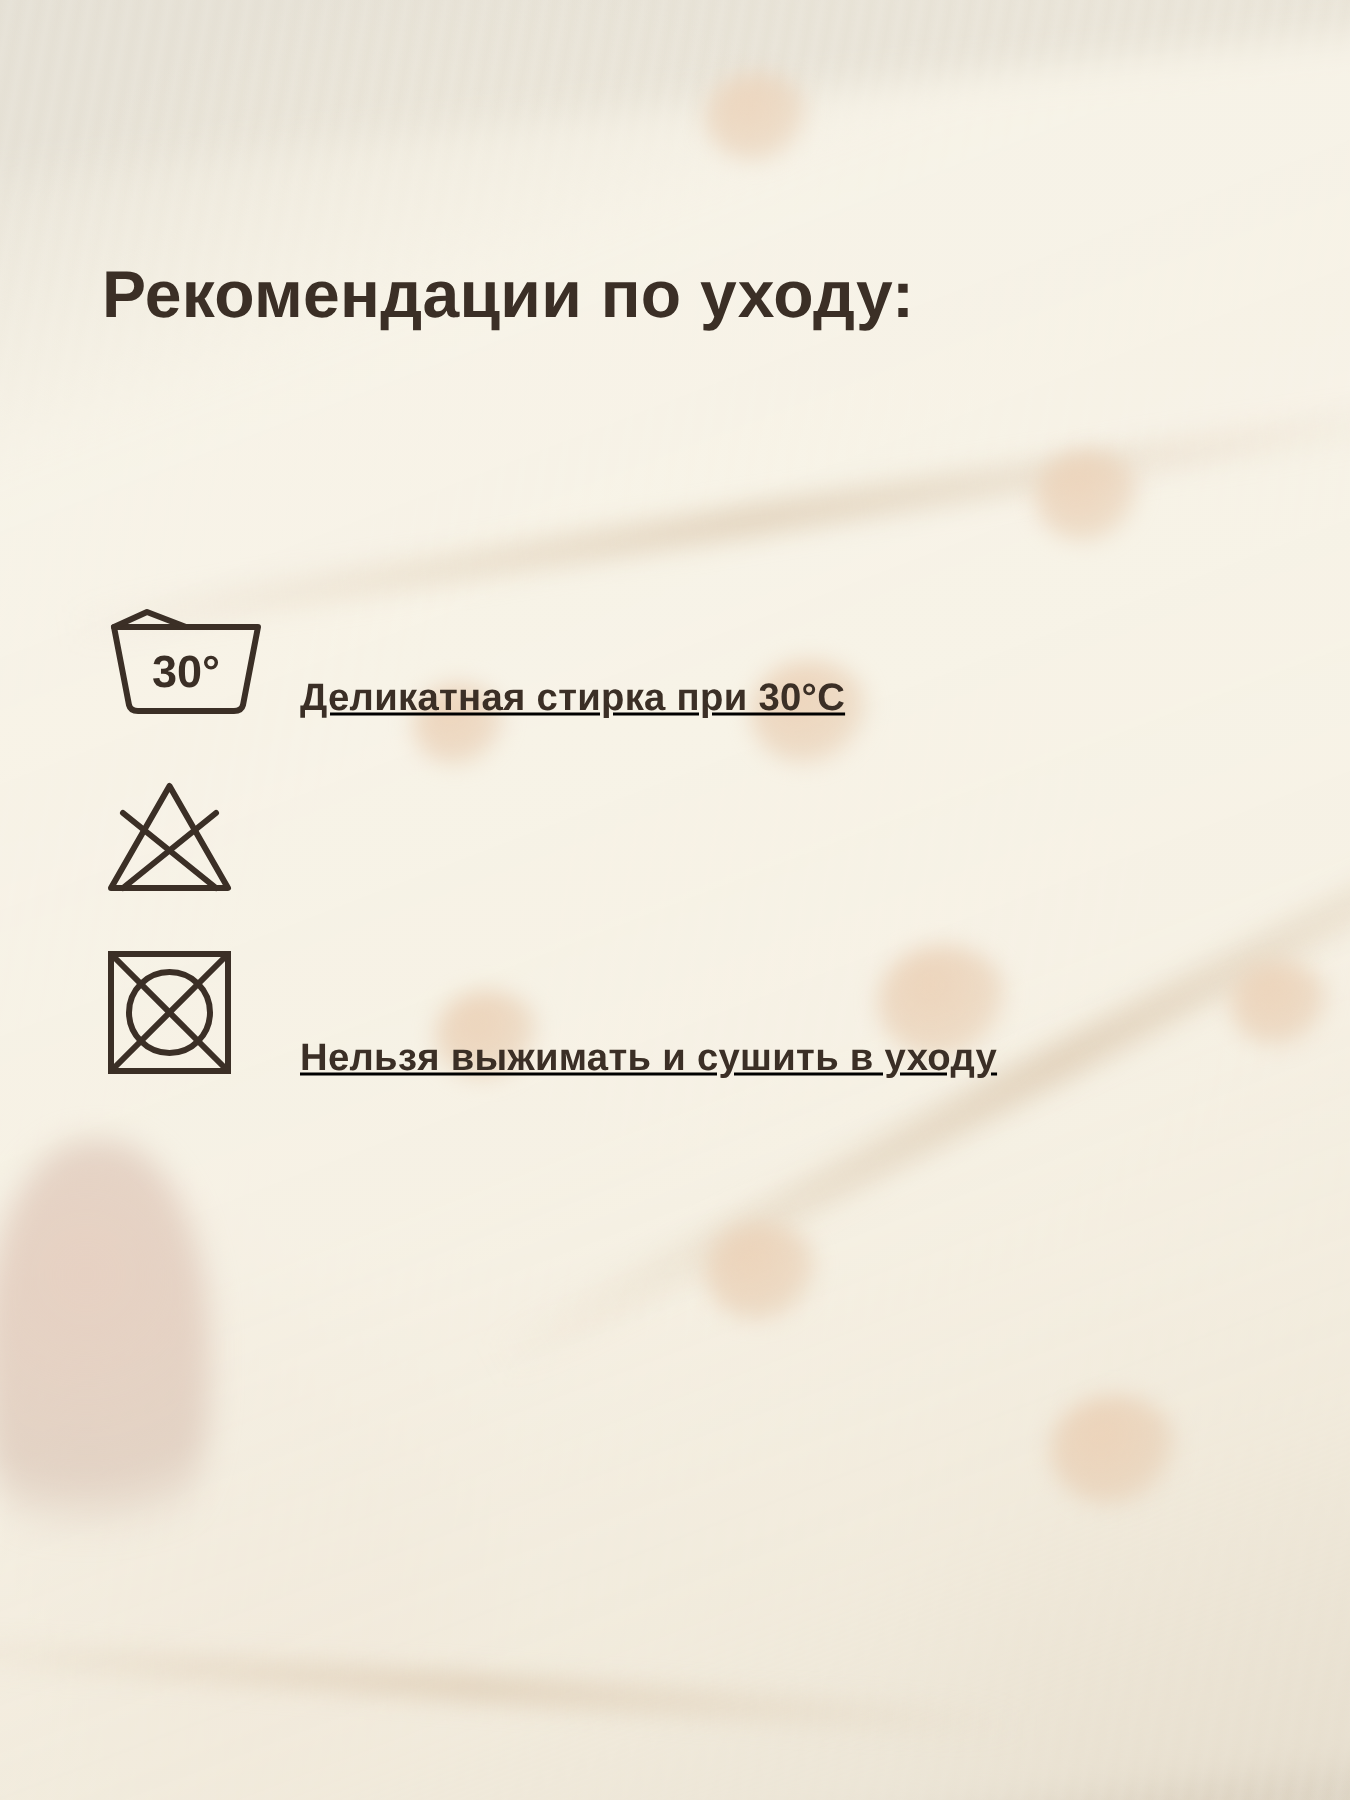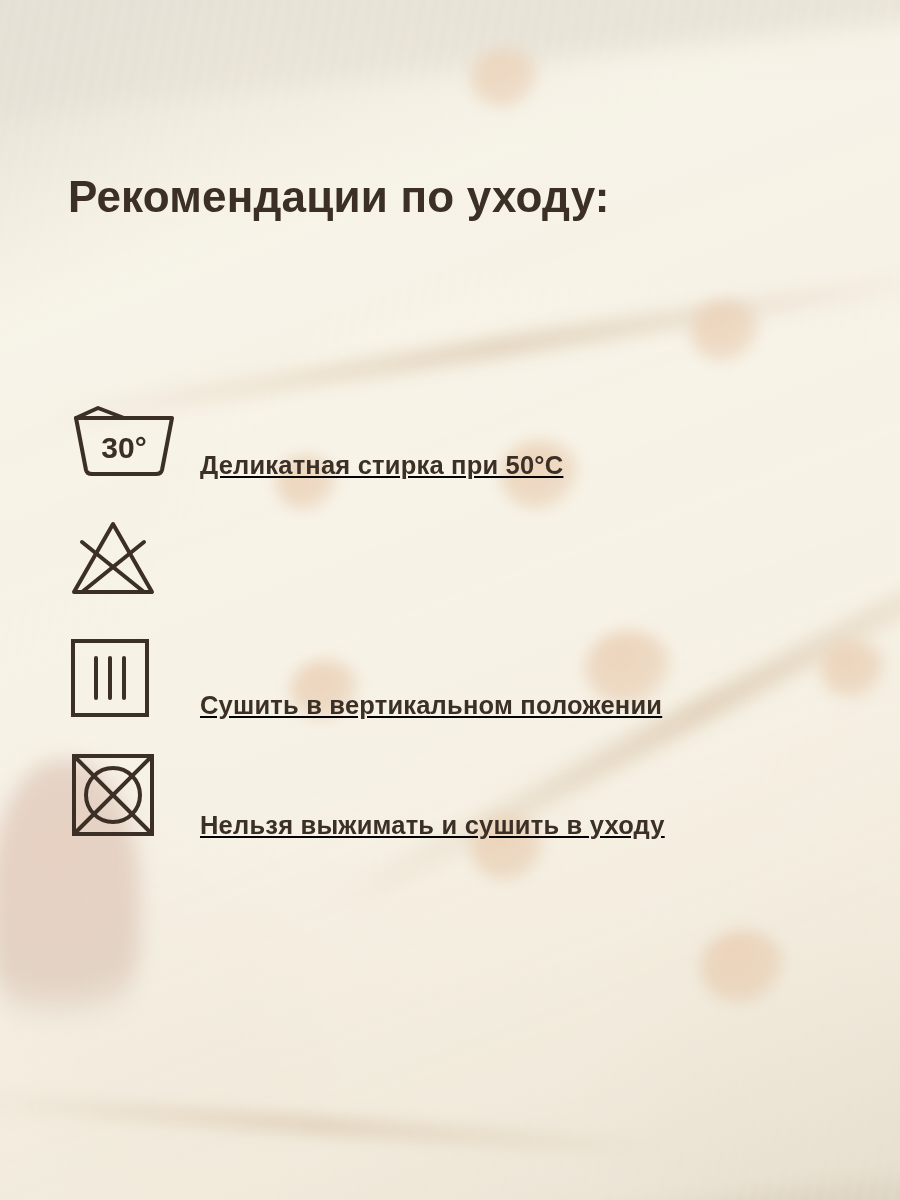--- a/index.html
+++ b/index.html
@@ -165,44 +165,33 @@
     <div class="care-list">
 
       <div class="care-row">
         <div class="icon-cell">
           <svg class="icon-svg" width="112" height="78" viewBox="0 0 112 78" aria-hidden="true">
             <path d="M8 16 L104 16 L94 68 Q93 72 88 72 L24 72 Q19 72 18 68 Z" fill="none" stroke="#3b2f26" stroke-width="4" stroke-linejoin="round"></path>
             <path d="M8 16 L30 6 L56 16" fill="none" stroke="#3b2f26" stroke-width="4" stroke-linejoin="round" stroke-linecap="round"></path>
             <text x="56" y="56" text-anchor="middle" font-family="Liberation Sans, sans-serif" font-size="30" font-weight="bold" fill="#3b2f26">30°</text>
           </svg>
         </div>
-        <div class="care-label">Деликатная стирка при 50°C</div>
+        <div class="care-label">Деликатная стирка при 30°C</div>
       </div>
 
       <div class="care-row">
         <div class="icon-cell">
           <svg class="icon-svg" width="90" height="82" viewBox="0 0 90 82" aria-hidden="true">
             <path d="M45 6 L84 74 L6 74 Z" fill="none" stroke="#3b2f26" stroke-width="4" stroke-linejoin="round"></path>
             <line x1="14" y1="24" x2="76" y2="74" stroke="#3b2f26" stroke-width="4" stroke-linecap="round"></line>
             <line x1="76" y1="24" x2="14" y2="74" stroke="#3b2f26" stroke-width="4" stroke-linecap="round"></line>
           </svg>
         </div>
       </div>
 
-      <div class="care-row">
-        <div class="icon-cell">
-          <svg class="icon-svg" width="84" height="84" viewBox="0 0 84 84" aria-hidden="true">
-            <rect x="5" y="5" width="74" height="74" fill="none" stroke="#3b2f26" stroke-width="4"></rect>
-            <line x1="28" y1="22" x2="28" y2="62" stroke="#3b2f26" stroke-width="4" stroke-linecap="round"></line>
-            <line x1="42" y1="22" x2="42" y2="62" stroke="#3b2f26" stroke-width="4" stroke-linecap="round"></line>
-            <line x1="56" y1="22" x2="56" y2="62" stroke="#3b2f26" stroke-width="4" stroke-linecap="round"></line>
-          </svg>
-        </div>
-        <div class="care-label">Сушить в вертикальном положении</div>
-      </div>
 
       <div class="care-row">
         <div class="icon-cell">
           <svg class="icon-svg" width="90" height="90" viewBox="0 0 90 90" aria-hidden="true">
             <rect x="6" y="6" width="78" height="78" fill="none" stroke="#3b2f26" stroke-width="4"></rect>
             <circle cx="45" cy="45" r="27" fill="none" stroke="#3b2f26" stroke-width="4"></circle>
             <line x1="8" y1="8" x2="82" y2="82" stroke="#3b2f26" stroke-width="4" stroke-linecap="round"></line>
             <line x1="82" y1="8" x2="8" y2="82" stroke="#3b2f26" stroke-width="4" stroke-linecap="round"></line>
           </svg>
         </div>

